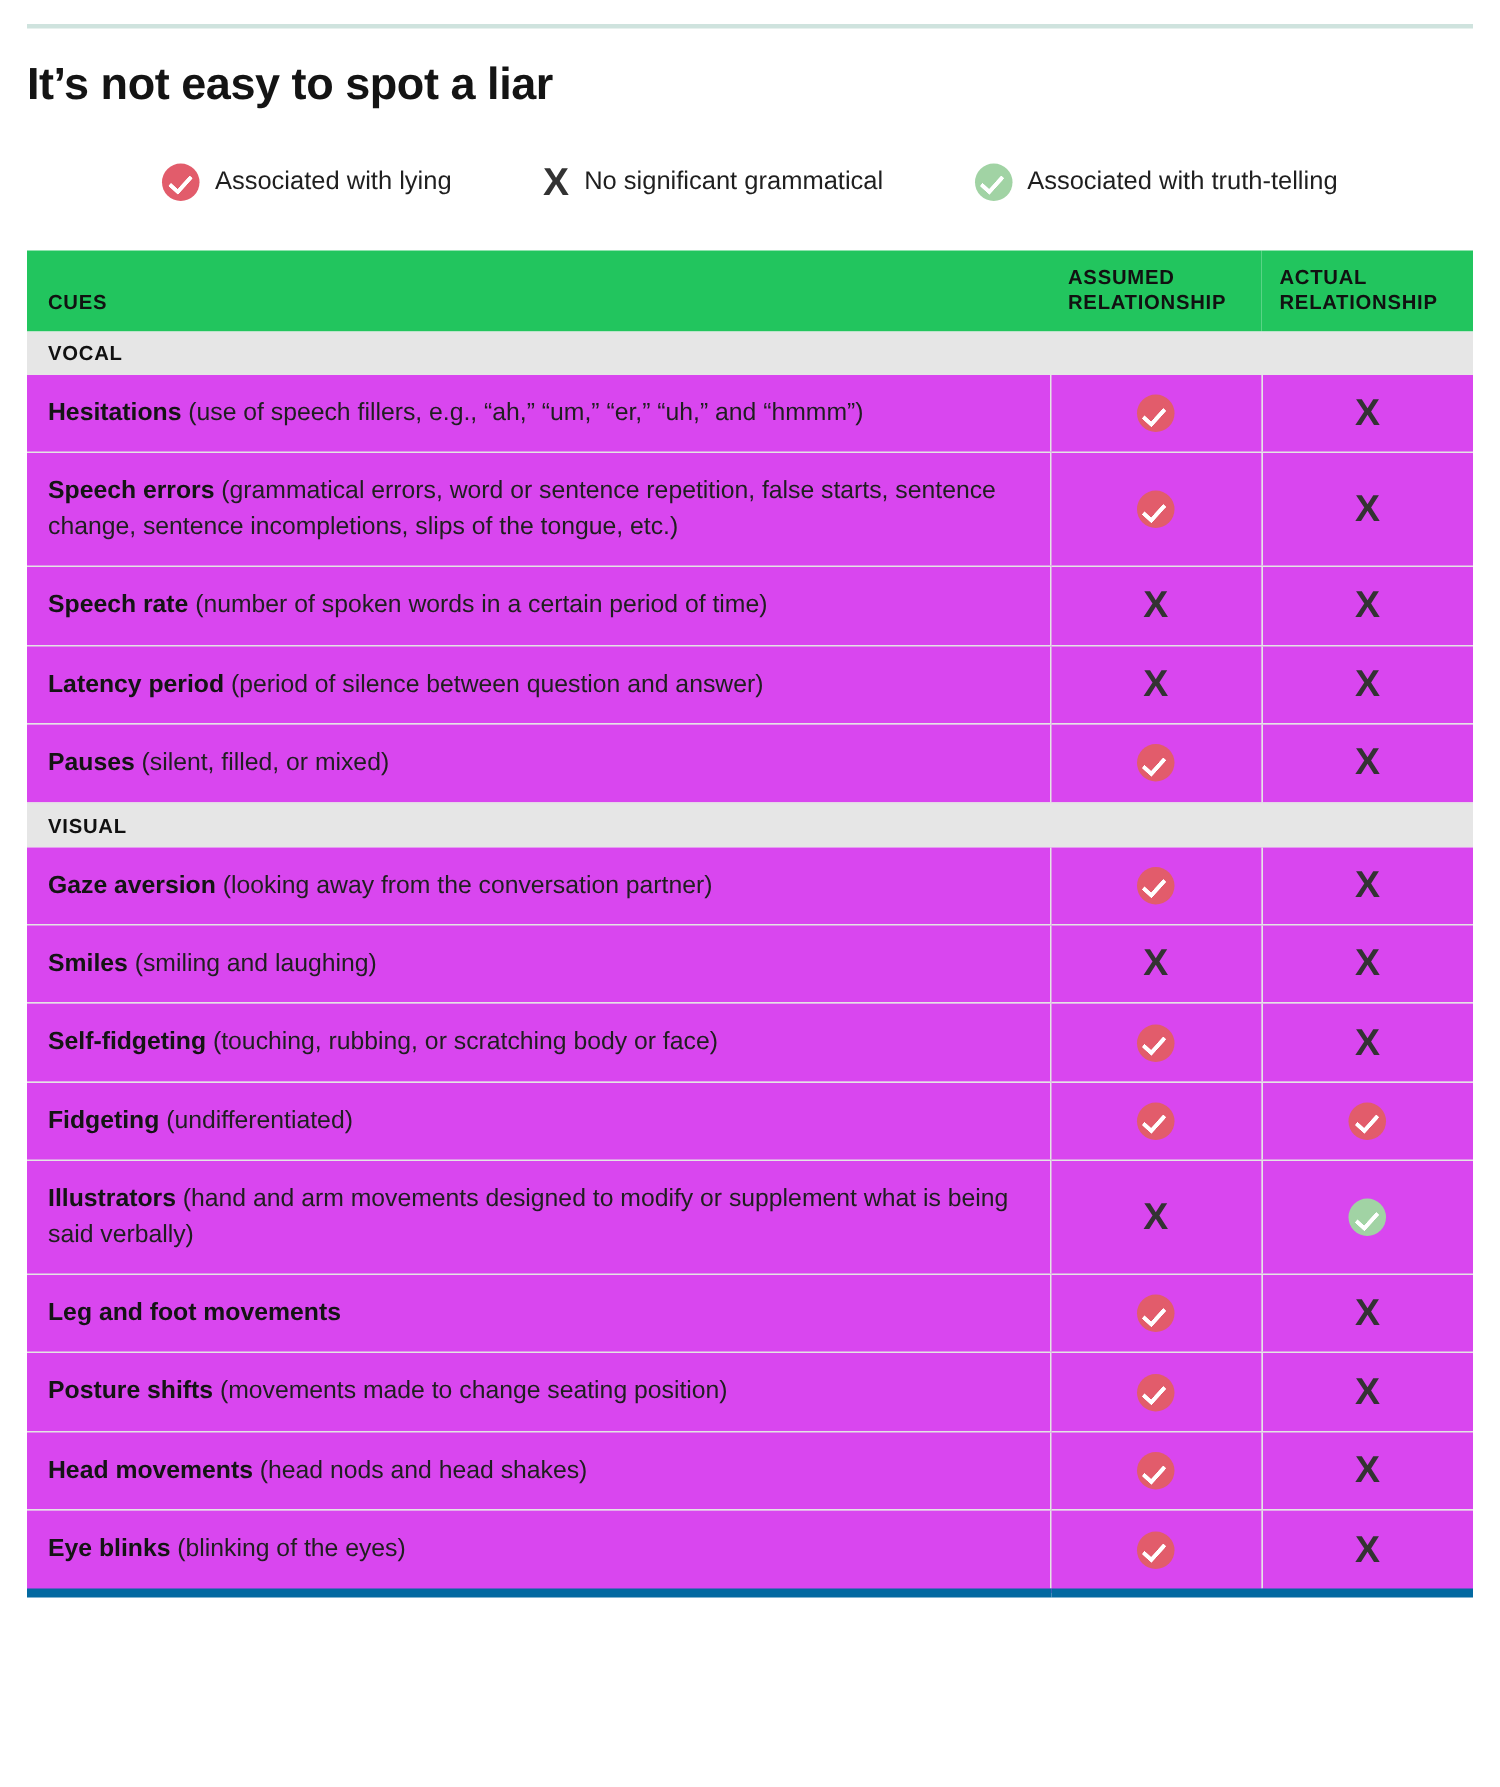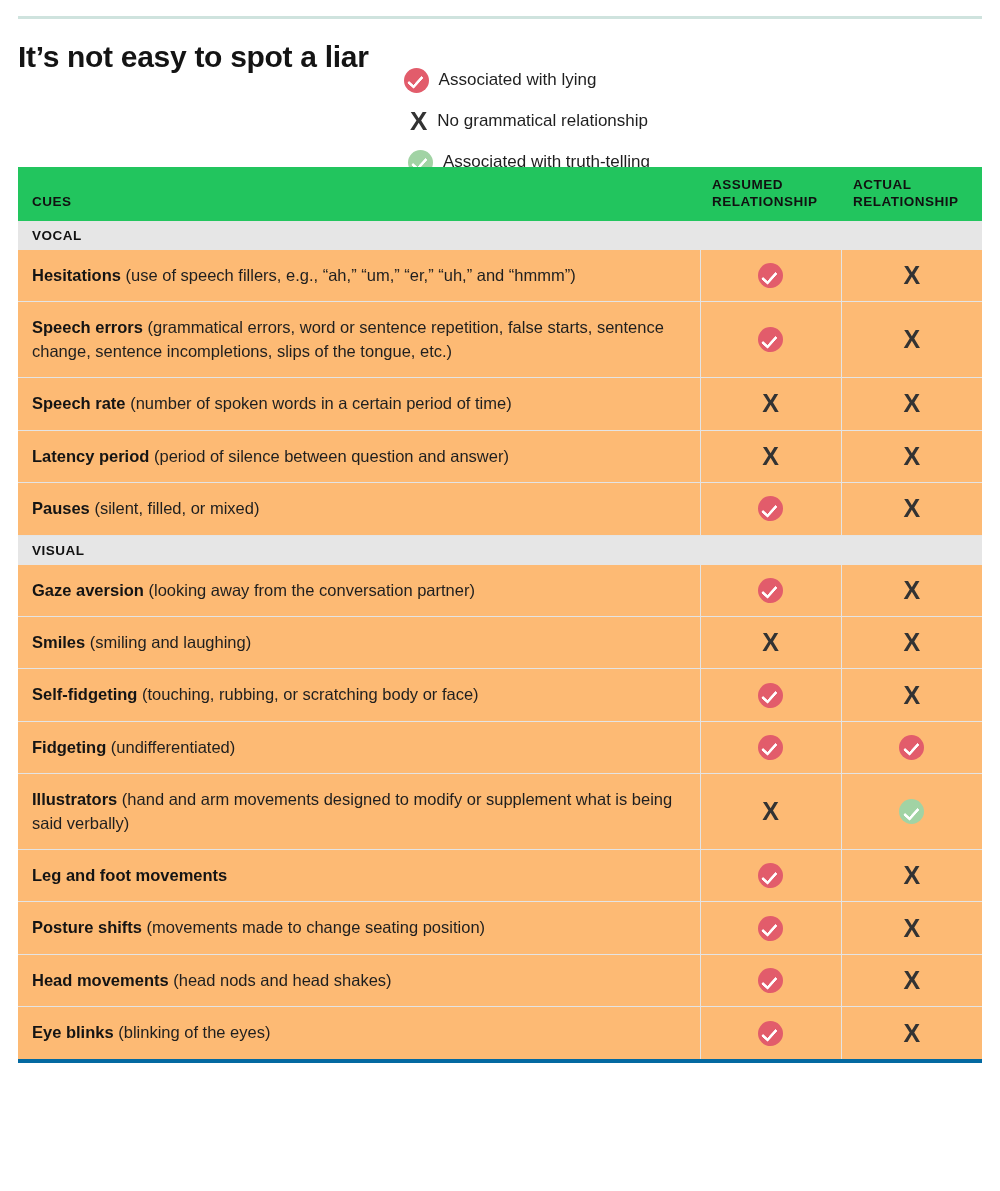--- a/index.html
+++ b/index.html
@@ -49,22 +49,21 @@
   
   .legend {
     position: absolute;
     left: 18px;
     top: 104px;
     width: 964px;
     height: 34px;
     display: flex;
     align-items: center;
     justify-content: center;
-    gap: 16px;
-    flex-direction: column;
+    gap: 3px;
   }
   .legend-item {
     display: flex;
     align-items: center;
     white-space: nowrap;
   }
   .legend-item + .legend-item { margin-left: 58px; }
   .legend-label {
     font-size: 17px;
     color: #1f1f1f;
@@ -140,21 +139,21 @@
     font-size: 13.5px;
     font-weight: bold;
     letter-spacing: 0.5px;
     color: #111111;
     border: none;
     margin-left: 24px;
   }
 
   .data-row td {
     border-bottom: 1px solid #e4e4e4;
-    background: #fdba74;
+    background: #d946ef;
   }
   .data-row td.cue {
     padding: 14px 14px 14px 14px;
     font-size: 16.5px;
     line-height: 1.42;
     color: #1f1f1f;
     vertical-align: middle;
   }
   .data-row td.cue .cue-name {
     font-weight: bold;
@@ -165,39 +164,39 @@
     vertical-align: middle;
     border-left: 1px solid #e4e4e4;
     padding: 10px 0;
   }
   .mark-wrap {
     display: flex;
     align-items: center;
     justify-content: center;
     height: 26px;
   }
-  .table tbody tr:last-child td { border-bottom: 4px solid #0369a1; }
+  .table tbody tr:last-child td { border-bottom: 6px solid #0369a1; }
 </style>
 </head>
 <body>
 
 <div class="page">
 
   <div class="top-rule"></div>
 
   <h1 class="title">It’s not easy to spot a liar</h1>
 
   <div class="legend">
       <div class="legend-item">
         <span class="mark-check red"></span>
         <span class="legend-label">Associated with lying</span>
       </div>
       <div class="legend-item">
         <span class="mark-x">X</span>
-        <span class="legend-label">No grammatical relationship</span>
+        <span class="legend-label">No significant grammatical</span>
       </div>
       <div class="legend-item">
         <span class="mark-check green"></span>
         <span class="legend-label">Associated with truth-telling</span>
       </div>
     </div>
 
   <table class="table">
     <colgroup>
       <col class="c-cue">

